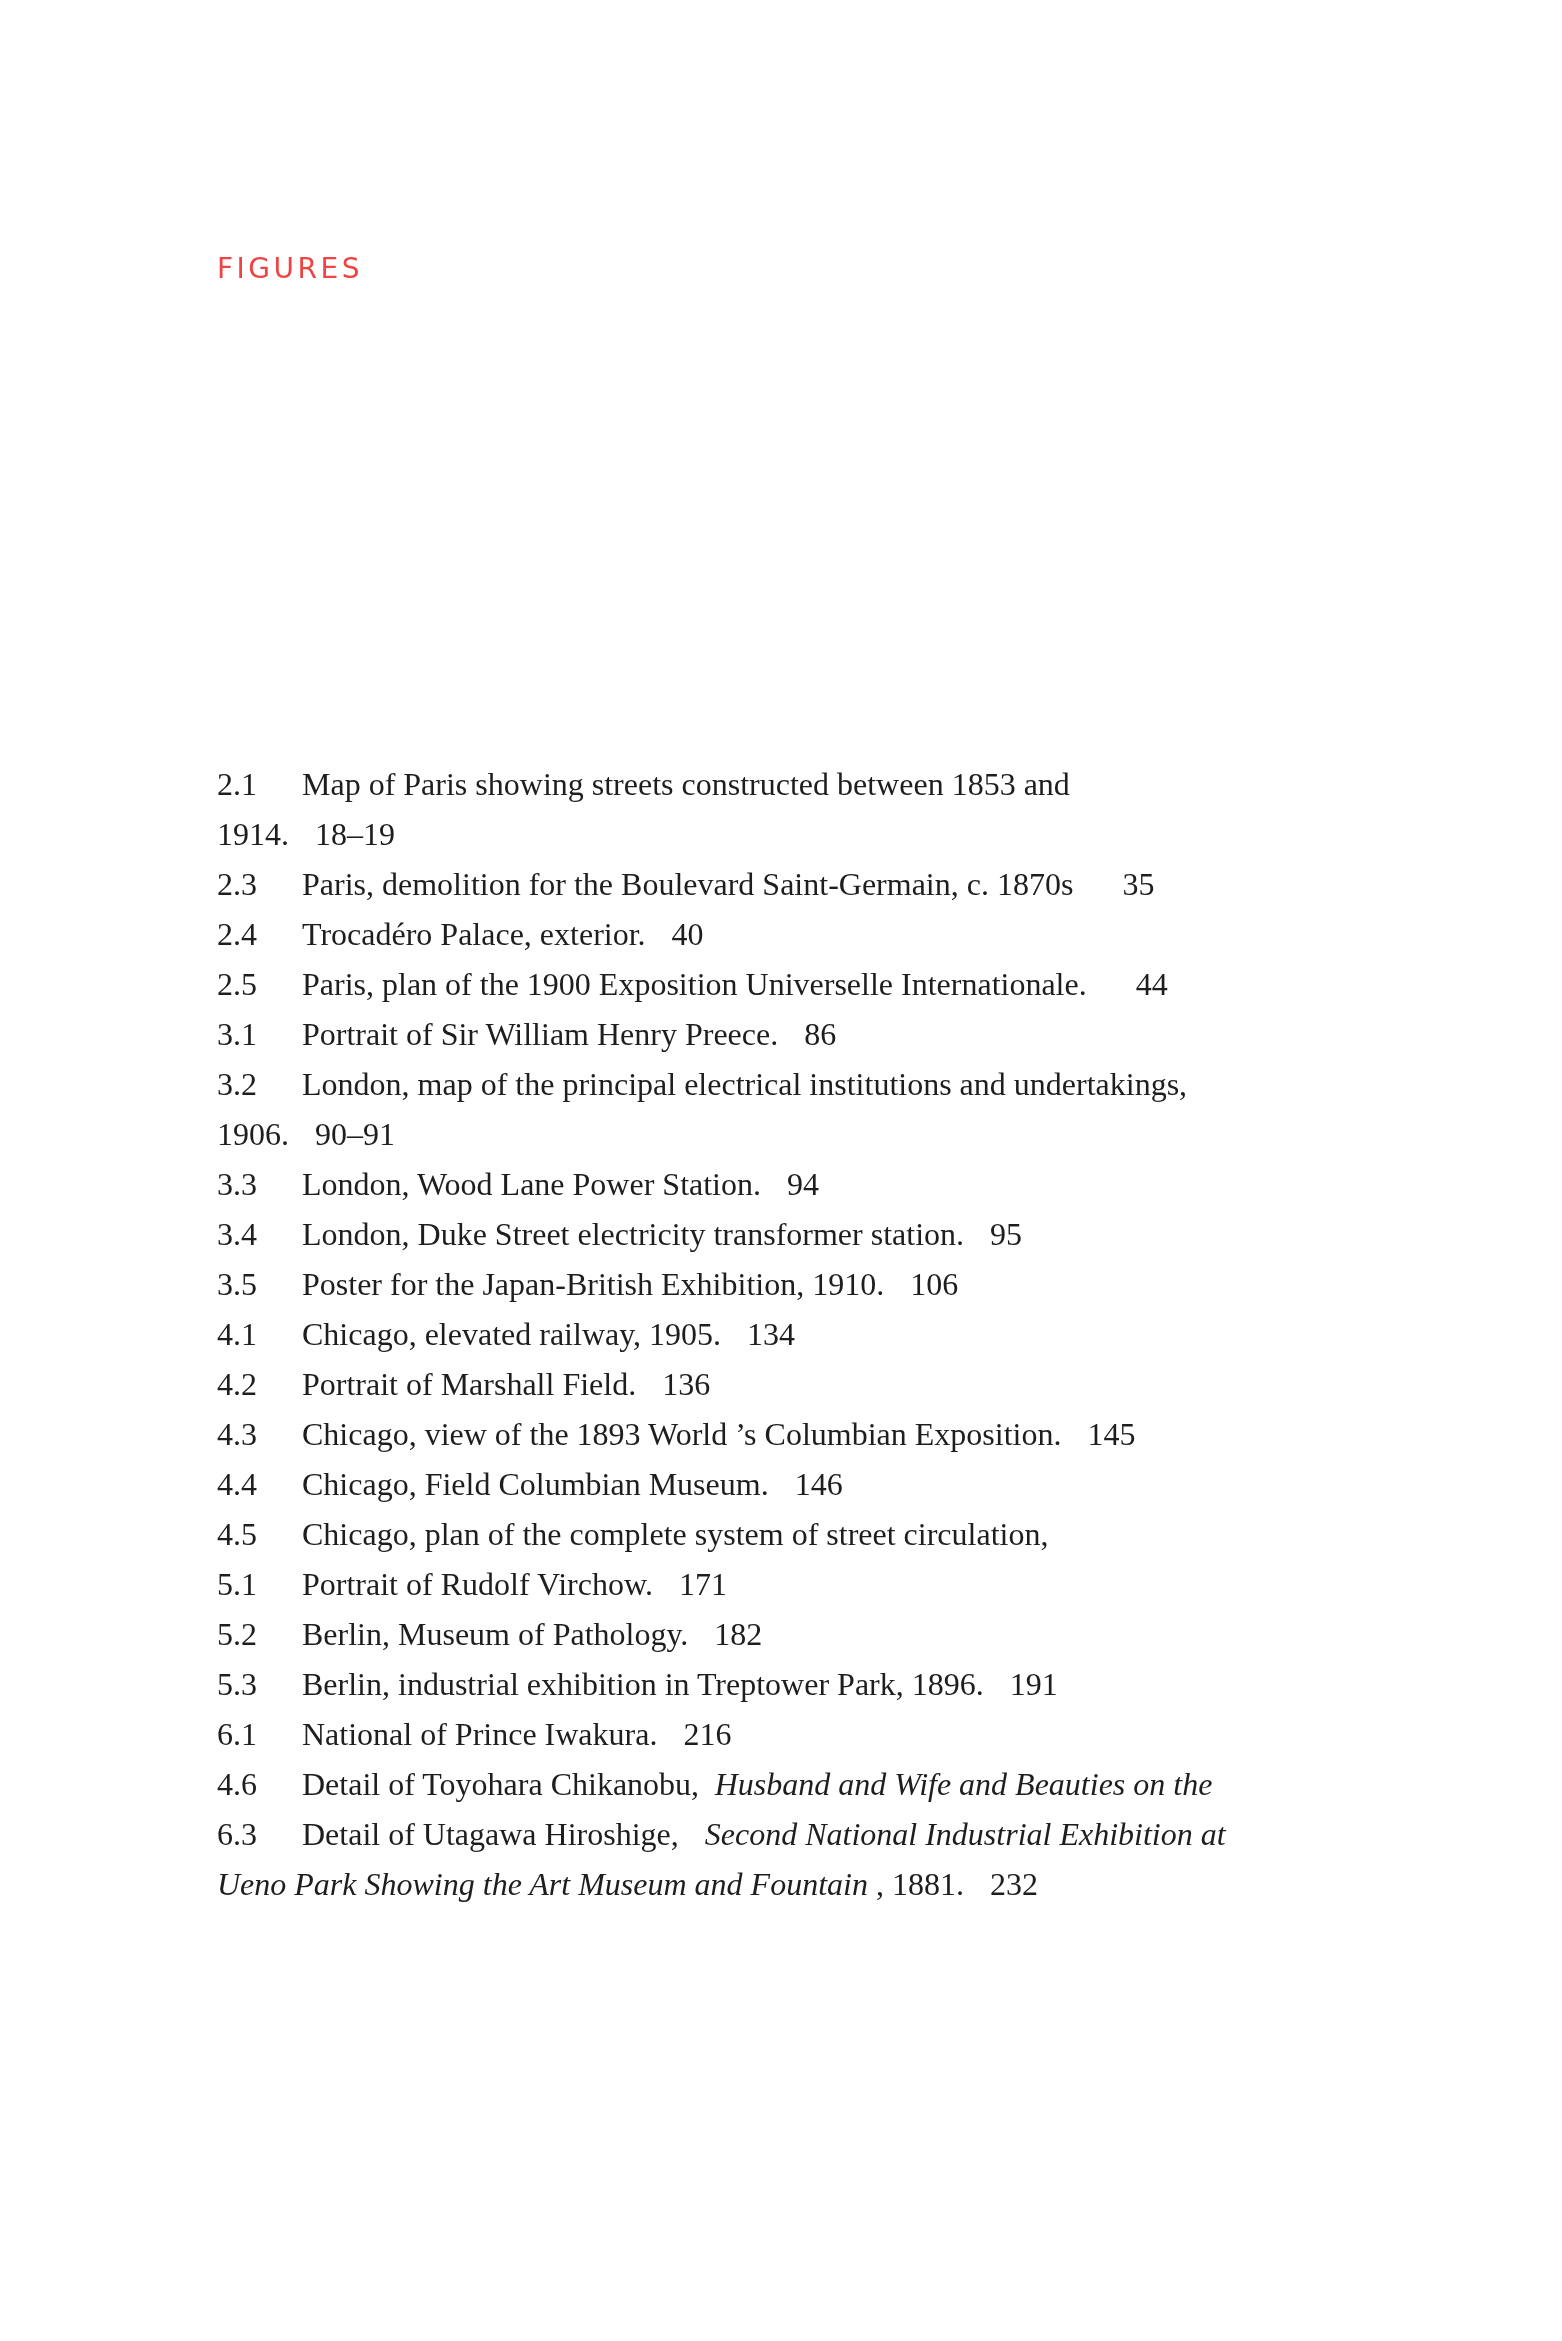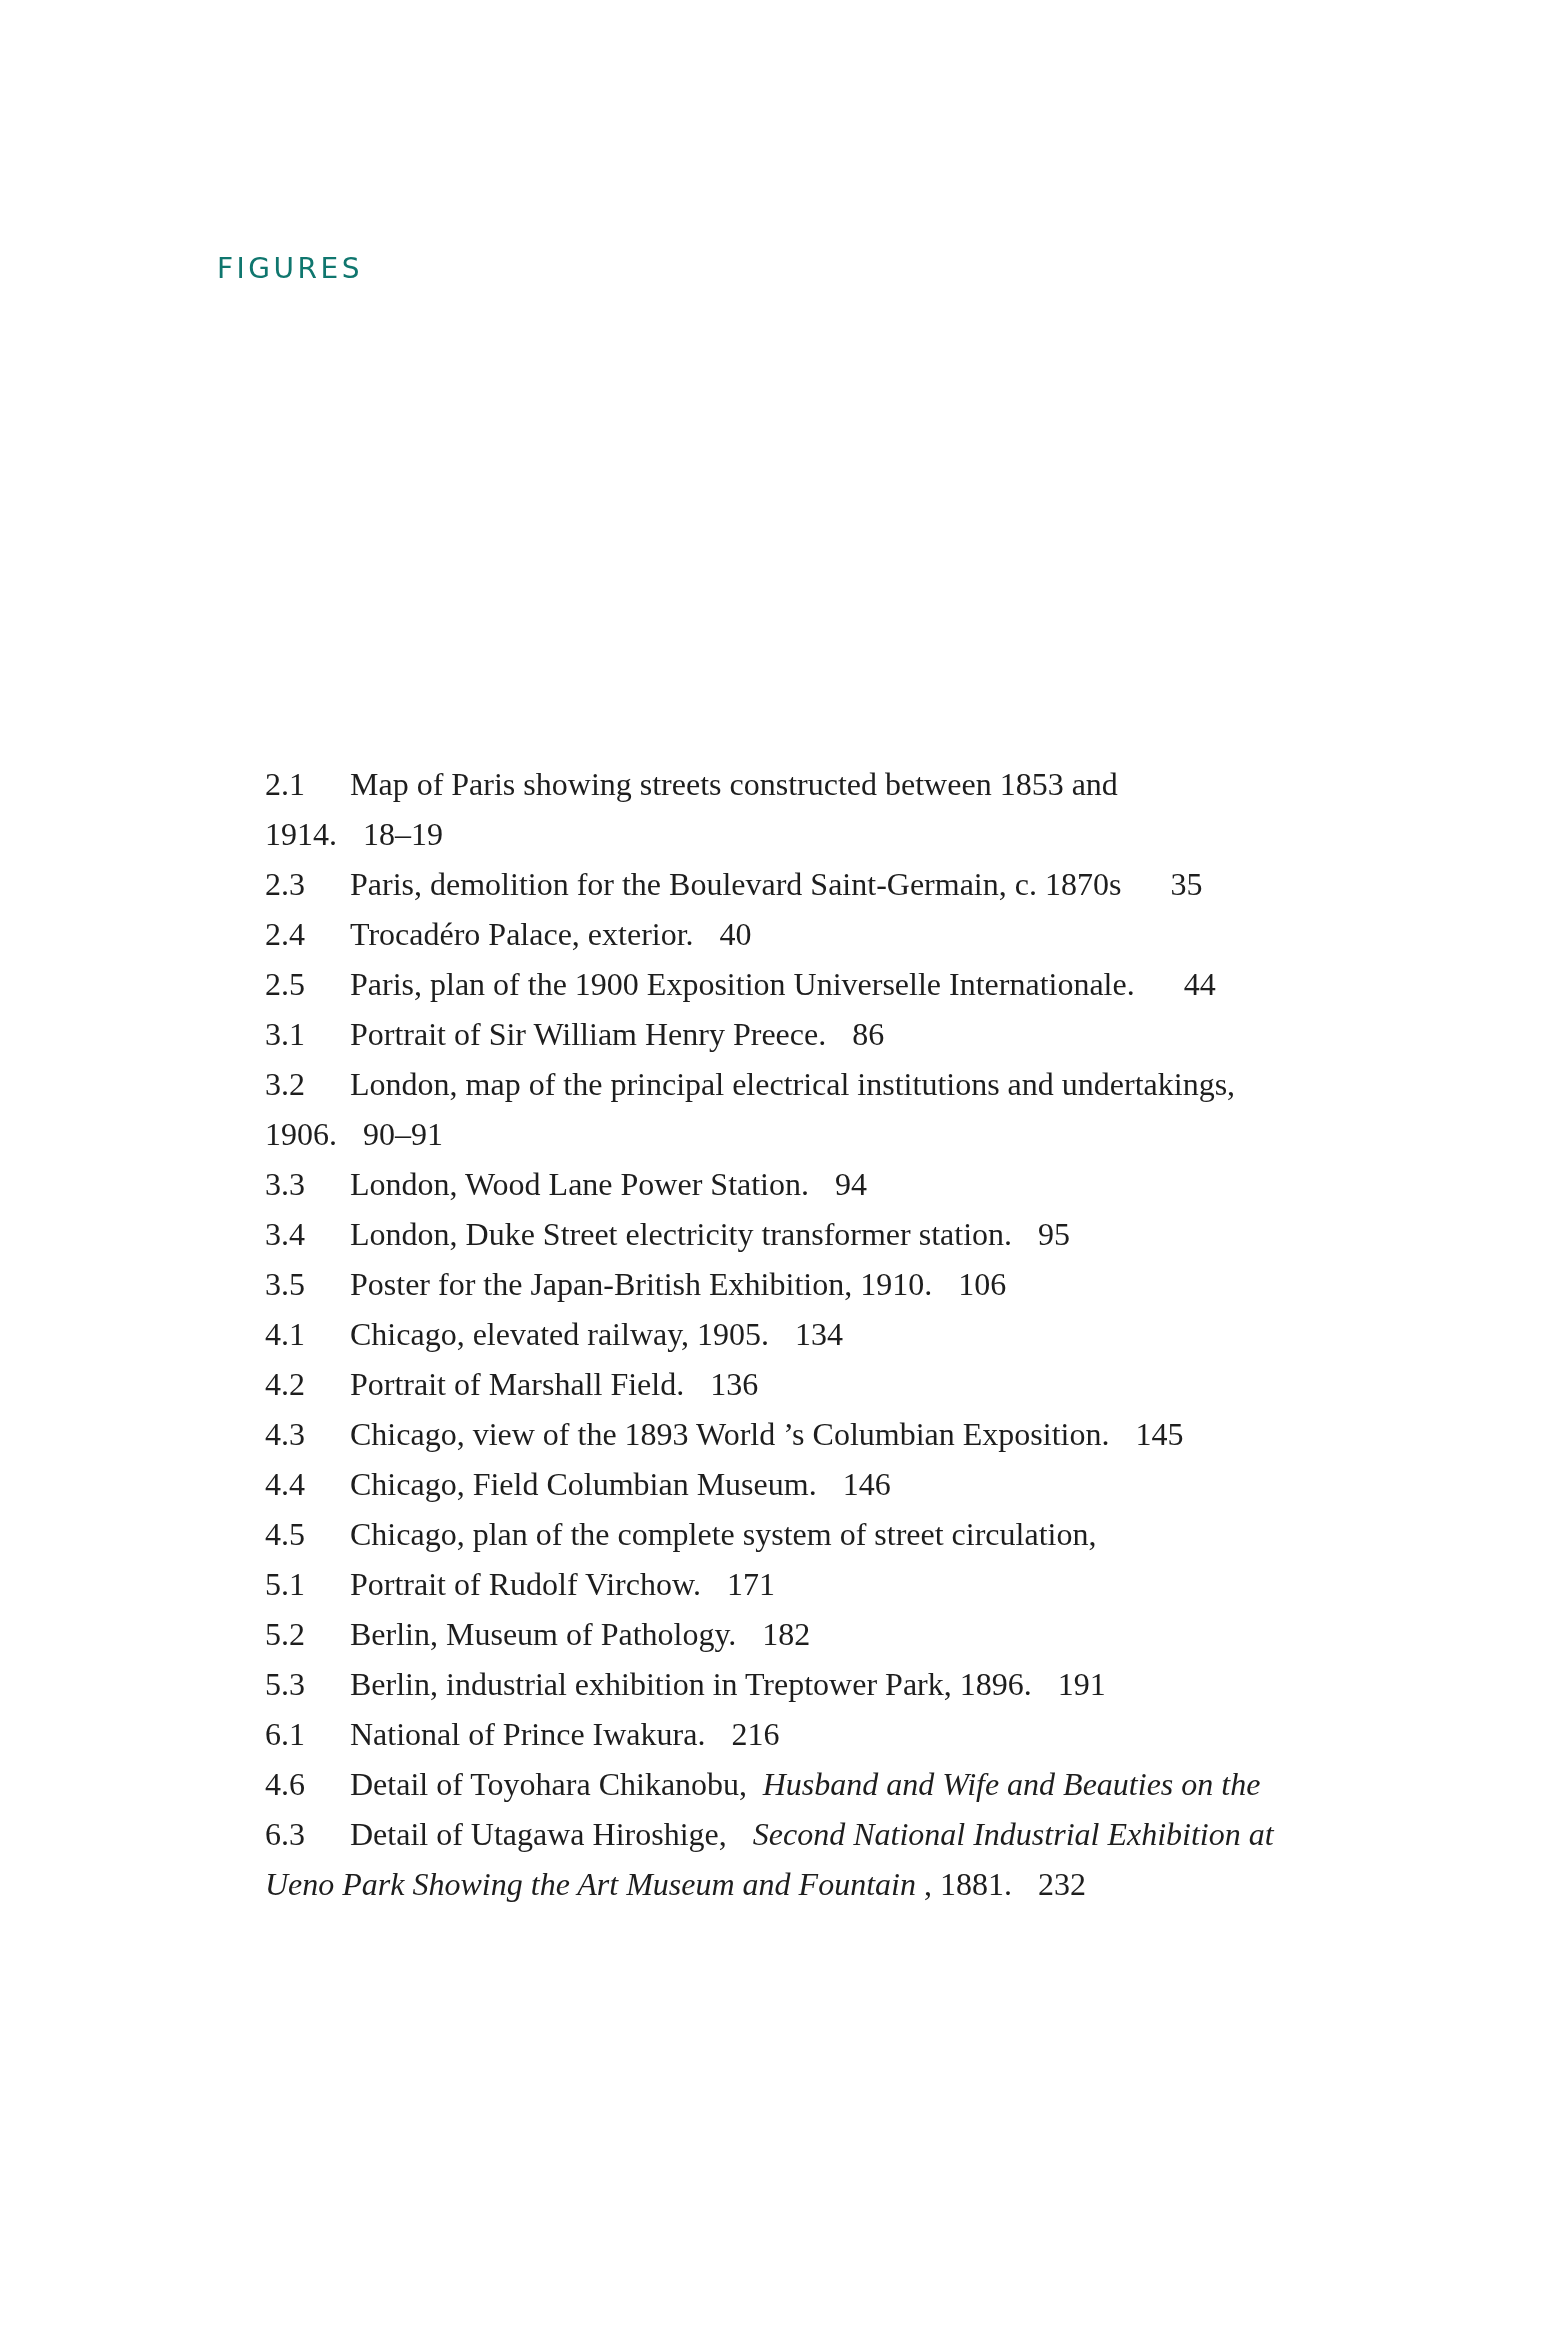--- a/index.html
+++ b/index.html
@@ -15,40 +15,39 @@
       color: #1c1c1c;
     }
     .heading {
       position: absolute;
       left: 217px;
       top: 252px;
       font-family: "DejaVu Sans", sans-serif;
       font-size: 28px;
       letter-spacing: 3.5px;
       font-weight: normal;
-      color: #0f766e;
+      color: #ef4444;
       margin: 0;
     }
     .figure-list {
       position: absolute;
       left: 217px;
       top: 759px;
       width: 1154px;
       font-family: "Liberation Serif", serif;
       font-size: 32px;
       line-height: 50px;
       color: #1e1e1e;
     }
     .entry {
       display: block;
     }
     .line {
       display: block;
       white-space: nowrap;
-      margin-left: 48px;
     }
     .num {
       display: inline-block;
       width: 85px;
     }
     .gap {
       display: inline-block;
       width: 26px;
     }
     .page {

